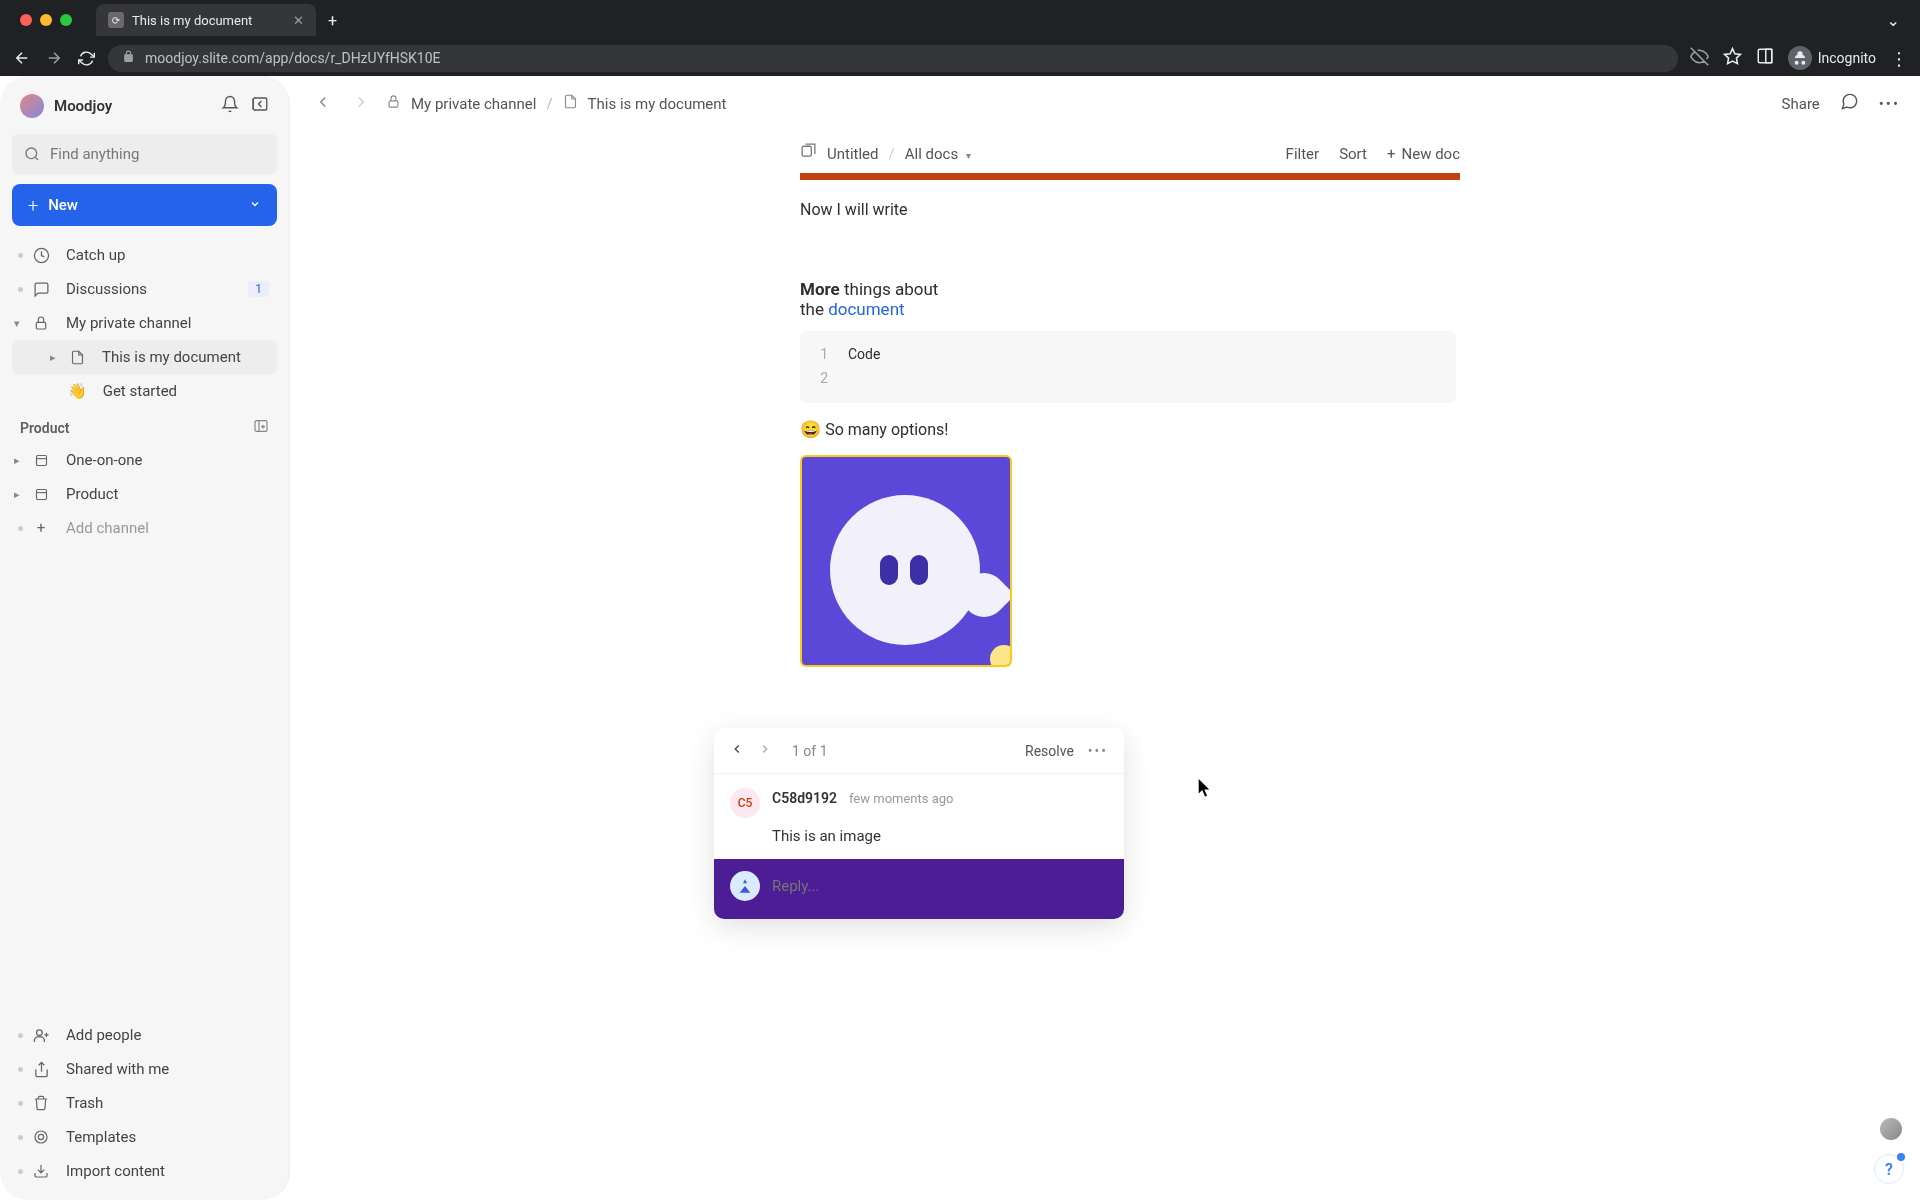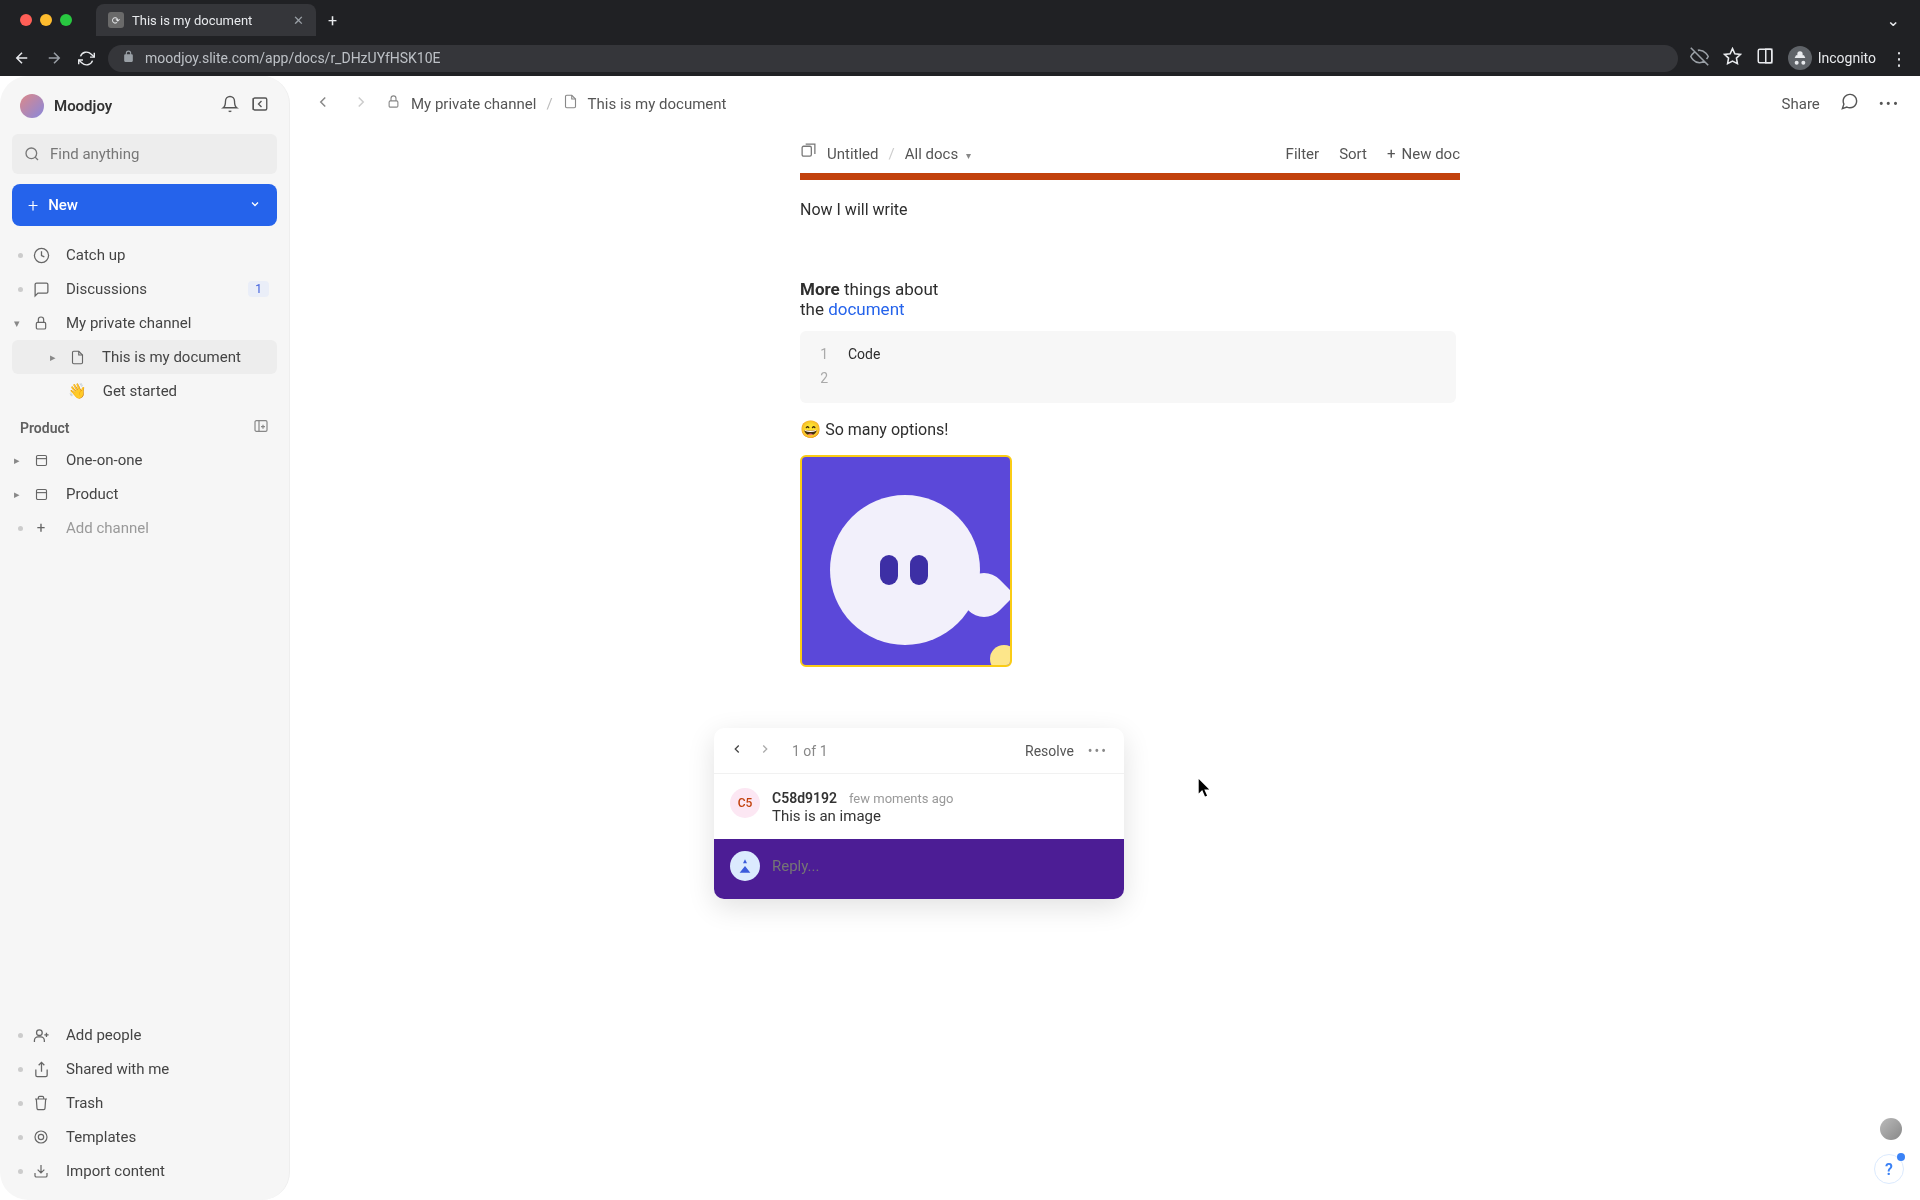--- a/index.html
+++ b/index.html
@@ -97,21 +97,21 @@
 .cp-header { display: flex; align-items: center; padding: 14px 16px; gap: 14px; font-size: 14px; color: #444; border-bottom: 1px solid #f1f1f1; }
 .cp-nav { color: #aaa; cursor: pointer; }
 .cp-nav.active { color: #444; }
 .cp-count { color: #888; margin-left: 6px; }
 .cp-resolve { margin-left: auto; color: #555; cursor: pointer; }
 .cp-more { color: #888; letter-spacing: 2px; cursor: pointer; }
 .cp-body { padding: 14px 16px; display: flex; gap: 12px; }
 .cp-avatar { width: 30px; height: 30px; border-radius: 50%; background: #fce7f3; color: #c2410c; display: flex; align-items: center; justify-content: center; font-size: 12px; font-weight: 500; flex-shrink: 0; }
 .cp-content .name { font-weight: 600; font-size: 14px; color: #333; }
 .cp-content .time { font-size: 13px; color: #999; margin-left: 8px; }
-.cp-content .text { font-size: 15px; color: #333; margin-top: 0; }
+.cp-content .text { font-size: 15px; color: #333; margin-top: 20px; }
 .cp-reply { padding: 12px 16px 18px; display: flex; gap: 12px; align-items: center; background: #4c1d95; border-radius: 0 0 10px 10px; }
 .cp-reply-avatar { width: 30px; height: 30px; border-radius: 50%; background: #dbeafe; display: flex; align-items: center; justify-content: center; font-size: 14px; flex-shrink: 0; }
 .cp-reply-input { border: none; background: transparent; font-size: 15px; color: #999; outline: none; width: 100%; }
 
 
 .presence-dot { position: absolute; right: 18px; bottom: 60px; width: 22px; height: 22px; border-radius: 50%; background: linear-gradient(135deg,#bbb,#888); }
 .help-fab { position: absolute; right: 16px; bottom: 16px; width: 30px; height: 30px; border-radius: 50%; background: #fff; border: 1px solid #dbeafe; color: #3b82f6; display: flex; align-items: center; justify-content: center; font-size: 16px; font-weight: 600; }
 .help-fab::after { content: ""; position: absolute; top: -2px; right: -2px; width: 8px; height: 8px; background: #3b82f6; border-radius: 50%; }
 
 .cursor { position: absolute; left: 908px; top: 702px; width: 12px; height: 18px; }

